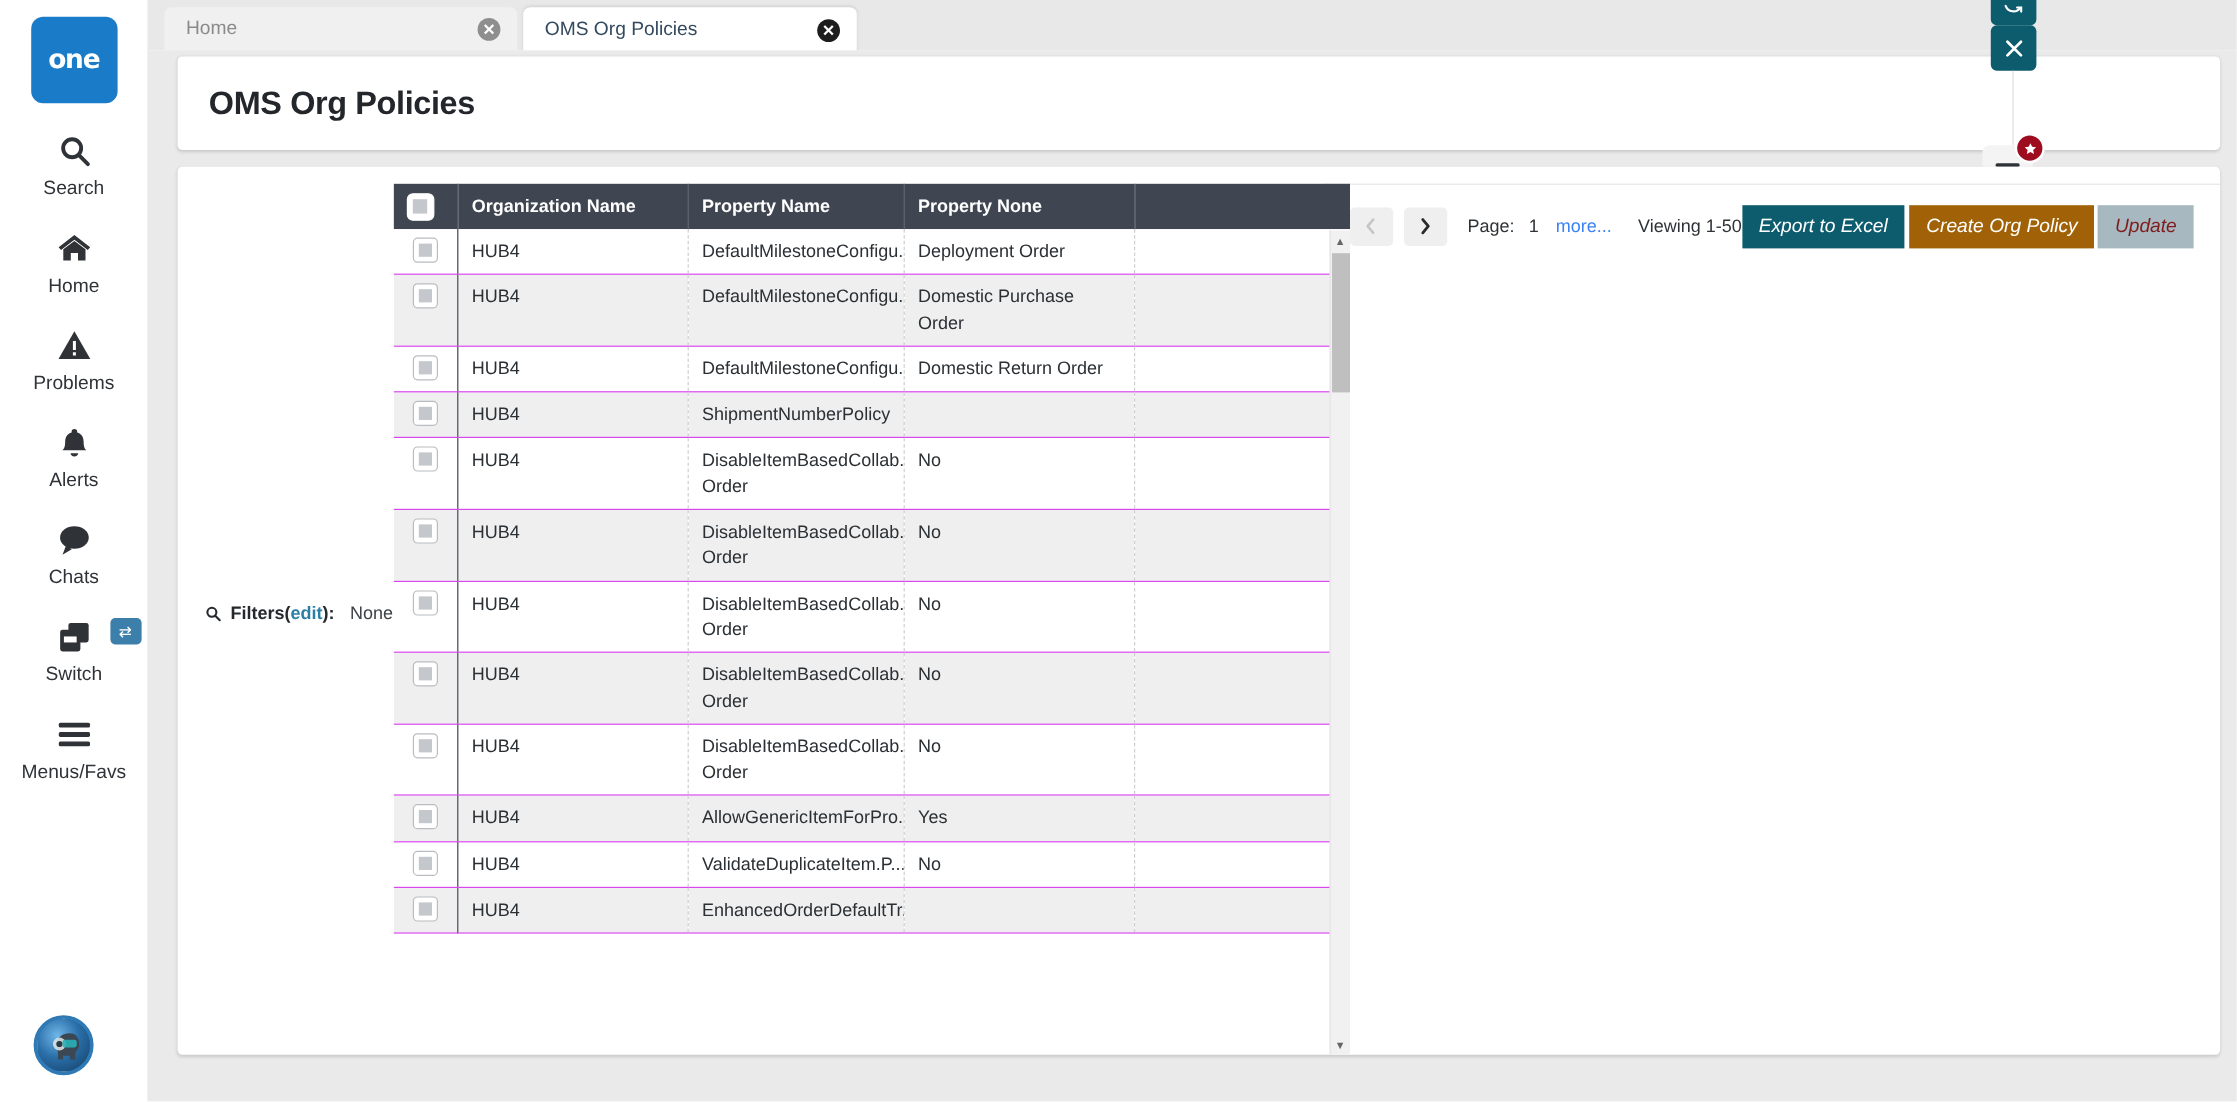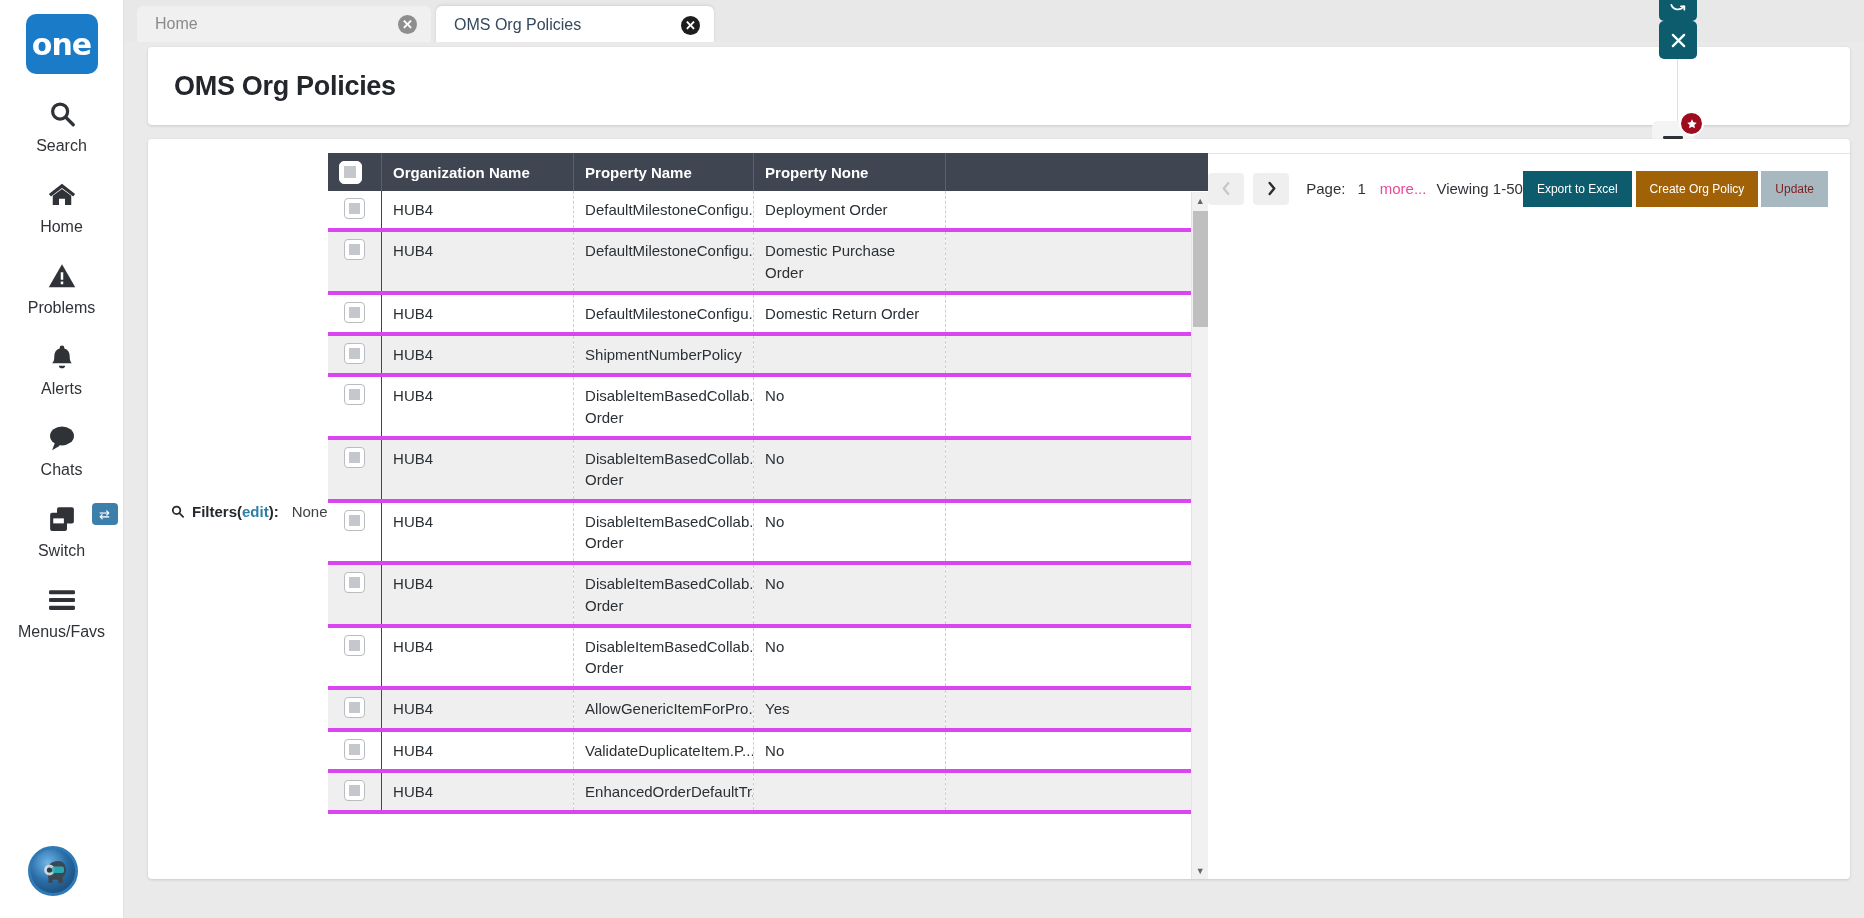--- a/index.html
+++ b/index.html
@@ -11,24 +11,24 @@
   }
   body { position: relative; }
 
   
   #left-rail {
     position: absolute; left: 0; top: 0; width: 124px; height: 918px;
     background: #ffffff; border-right: 1px solid #e2e2e2;
     display: flex; flex-direction: column; align-items: center;
   }
   #brand-logo {
-    width: 72px; height: 60px; margin-top: 14px;
+    width: 72px; height: 72px; margin-top: 14px;
     background: #1a7cc8; border-radius: 10px;
     display: flex; align-items: center; justify-content: center;
-    color: #fff; font-size: 30px; font-weight: 700; letter-spacing: -1px;
+    color: #fff; font-size: 22px; font-weight: 700; letter-spacing: -1px;
     font-family: "DejaVu Sans", sans-serif;
   }
   .rail-item {
     width: 124px; margin-top: 22px;
     display: flex; flex-direction: column; align-items: center;
     color: #2f3337; cursor: pointer; position: relative;
   }
   .rail-item .ico { height: 36px; display:flex; align-items:center; justify-content:center; }
   .rail-item .lbl { font-size: 16px; margin-top: 5px; color: #2f3337; }
   .switch-badge {
@@ -151,21 +151,21 @@
   thead th:last-child { border-right: none; }
   .col-chk { width: 54px; }
   .col-org { width: 192px; }
   .col-pname { width: 180px; }
   .col-pval { width: 192px; }
   .col-rest { width: 1019px; }
   tbody td {
     font-size: 15px; color: #2b3034; padding: 8px 11px;
     vertical-align: top; line-height: 1.42;
     border-right: 1px dashed #cfcfcf;
-    border-bottom: 4px solid #d946ef;
+    border-bottom: 1px solid #d946ef;
     overflow: hidden;
   }
   tbody td.col-chk { border-right: 1px solid #3f4651; text-align:center; padding-top:7px; }
   tbody td.col-rest { border-right: none; }
   tbody tr.alt td { background: #efefef; }
   tbody tr td { background: #ffffff; }
   tbody tr.alt td { background: #efefef; }
   .chkbox {
     width: 21px; height: 21px; border: 1px solid #b9bcc0; border-radius: 4px;
     background: #fff; display: inline-flex; align-items: center; justify-content: center;
@@ -202,26 +202,27 @@
   }
   .pagebtn {
     width: 36px; height: 32px; border-radius: 4px; background: #efefef;
     display: flex; align-items: center; justify-content: center;
     margin-right: 9px; cursor: pointer; font-size: 15px; color: #2b2b2b;
   }
   .pagebtn.disabled { color: #c6c6c6; cursor: default; }
   #page-info { display: flex; align-items: center; font-size: 15px; color: #2f3337; margin-left: 8px; }
   #page-info .k { margin-right: 12px; }
   #page-num { margin-right: 14px; }
-  #more-link { color: #ec4899; margin-right: 10px; cursor: pointer; }
+  #more-link { color: #3b82f6; margin-right: 22px; cursor: pointer; }
   #footer-actions { margin-left: auto; display: flex; }
   .fbtn {
     height: 36px; padding: 0 14px; display: flex; align-items: center;
-    color: #ffffff; font-size: 12px; cursor: pointer; border: none;
+    color: #ffffff; font-size: 16px; cursor: pointer; border: none;
     font-family: "Liberation Sans", sans-serif;
+    font-style: italic;
   }
   #btn-export { background: #0d5c6e; }
   #btn-create { background: #a16207; margin-left: 4px; }
   #btn-update { background: #a7b8c0; margin-left: 3px; color: #7f1d1d; }
   svg { display: block; }
 </style>
 </head>
 <body>
 
 <div id="left-rail">

